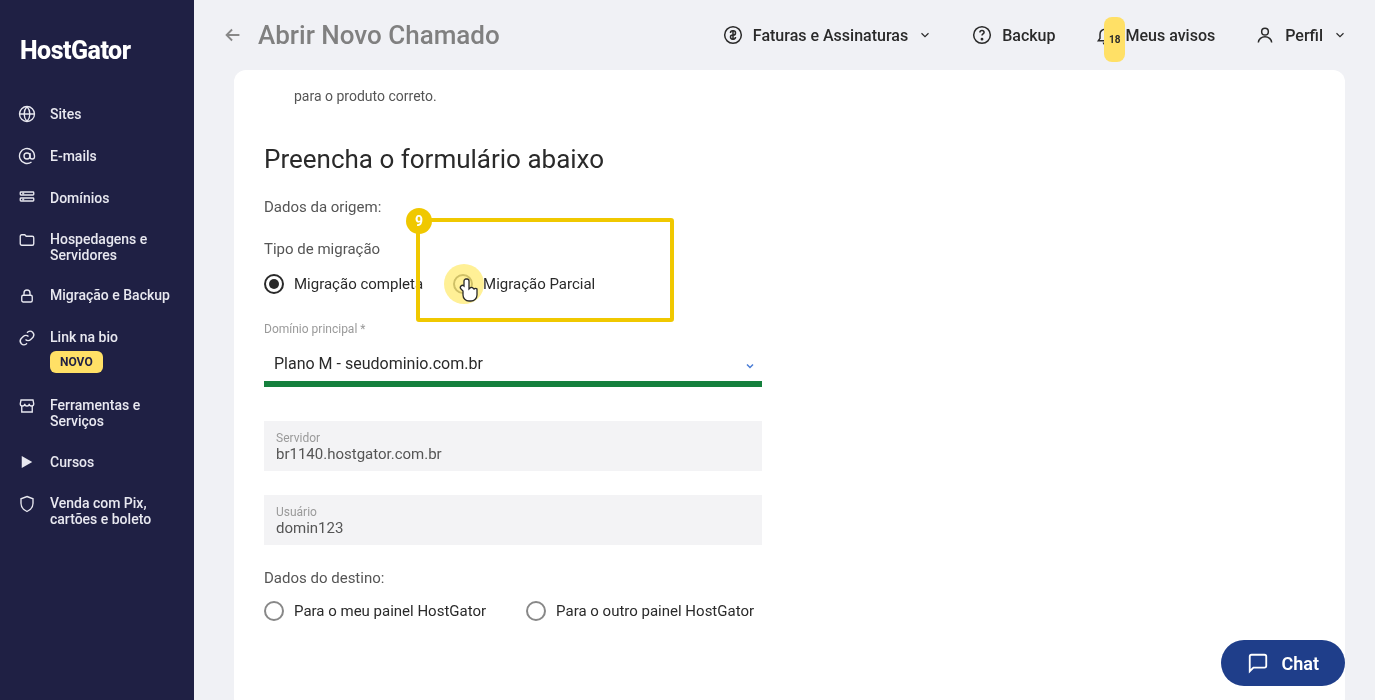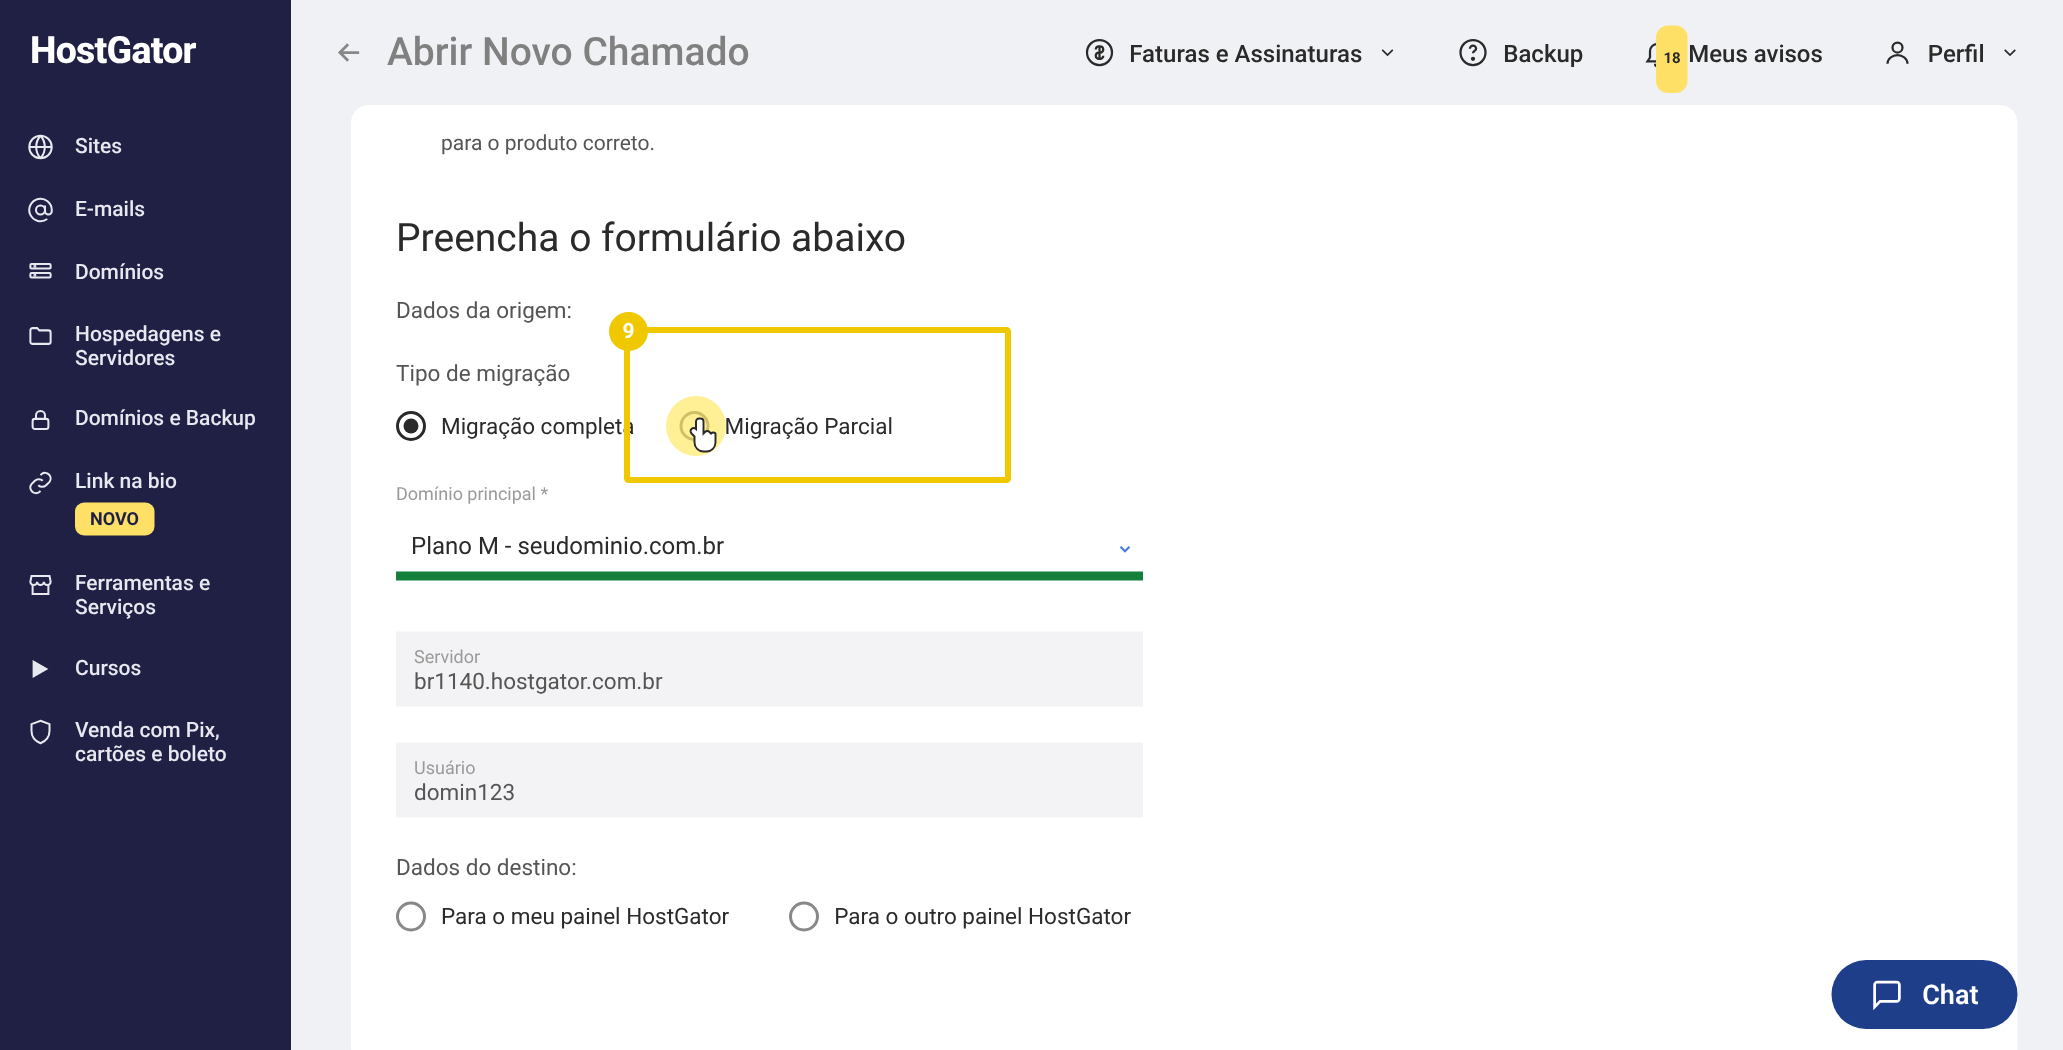--- a/index.html
+++ b/index.html
@@ -1,18 +1,18 @@
 <!DOCTYPE html>
 <html><head>
   <meta charset="utf-8">
   <style>
     * { margin: 0; padding: 0; box-sizing: border-box; }
     body { font-family: -apple-system, BlinkMacSystemFont, "Segoe UI", Roboto, sans-serif; background: #f0f1f5; width: 1375px; height: 700px; overflow: hidden; position: relative; }
     
-    .sidebar { position: absolute; left: 0; top: 0; width: 194px; height: 700px; background: #1f2044; color: #fff; padding: 20px 0 0 0; }
+    .sidebar { position: absolute; left: 0; top: 0; width: 194px; height: 700px; background: #1f2044; color: #fff; padding: 36px 0 0 0; }
     .logo { color: #fff; font-size: 25px; font-weight: 800; padding: 0 20px 28px 20px; letter-spacing: -0.5px; }
     .sidebar-item { display: flex; align-items: center; gap: 14px; padding: 12px 18px; color: #e8e8f0; font-size: 14px; font-weight: 500; cursor: pointer; }
     .sidebar-item.multi { align-items: flex-start; }
     .sidebar-item .icon { width: 18px; height: 18px; flex-shrink: 0; display: flex; align-items: center; justify-content: center; }
     .sidebar-item .label-wrap { display: flex; flex-direction: column; gap: 6px; }
     .badge-novo { background: #ffe066; color: #1f2044; font-size: 12px; font-weight: 700; padding: 4px 10px; border-radius: 6px; align-self: flex-start; }
     
     .main { position: absolute; left: 194px; top: 0; right: 0; height: 700px; }
     .topbar { height: 70px; display: flex; align-items: center; padding: 0 28px; gap: 8px; }
     .back-area { display: flex; align-items: center; gap: 14px; flex: 1 1 auto; }
@@ -104,21 +104,21 @@
     <span>Hospedagens e Servidores</span>
   </div>
 
   <div class="sidebar-item multi">
     <span class="icon">
       <svg width="18" height="18" viewBox="0 0 24 24" fill="none" stroke="#e8e8f0" stroke-width="1.8">
           <rect x="5" y="11" width="14" height="9" rx="2"></rect>
           <path d="M8 11V8a4 4 0 118 0v3"></path>
         </svg>
     </span>
-    <span>Domínios e Backup</span>
+    <span>Migração e Backup</span>
   </div>
 
   <div class="sidebar-item multi">
     <span class="icon">
       <svg width="18" height="18" viewBox="0 0 24 24" fill="none" stroke="#e8e8f0" stroke-width="1.8">
           <path d="M10 14a5 5 0 007 0l3-3a5 5 0 00-7-7l-1 1"></path>
           <path d="M14 10a5 5 0 00-7 0l-3 3a5 5 0 007 7l1-1"></path>
         </svg>
     </span>
     <span class="label-wrap">

